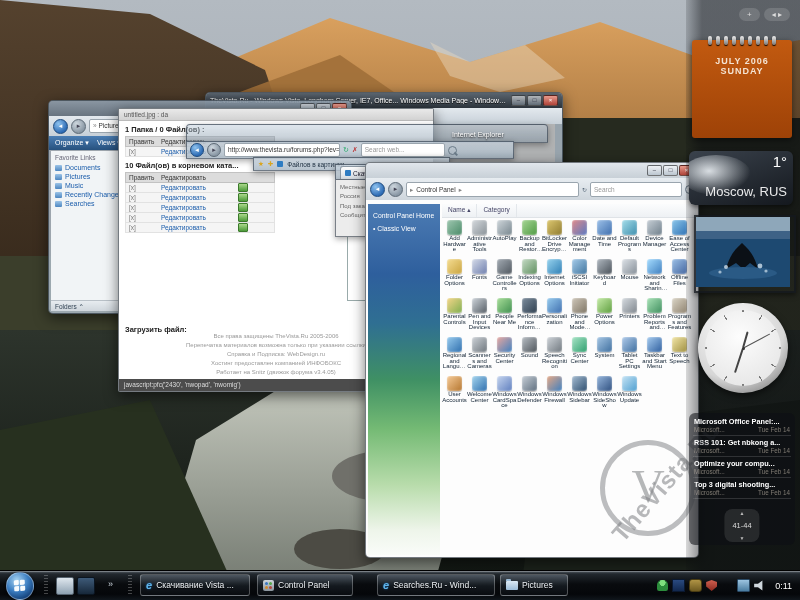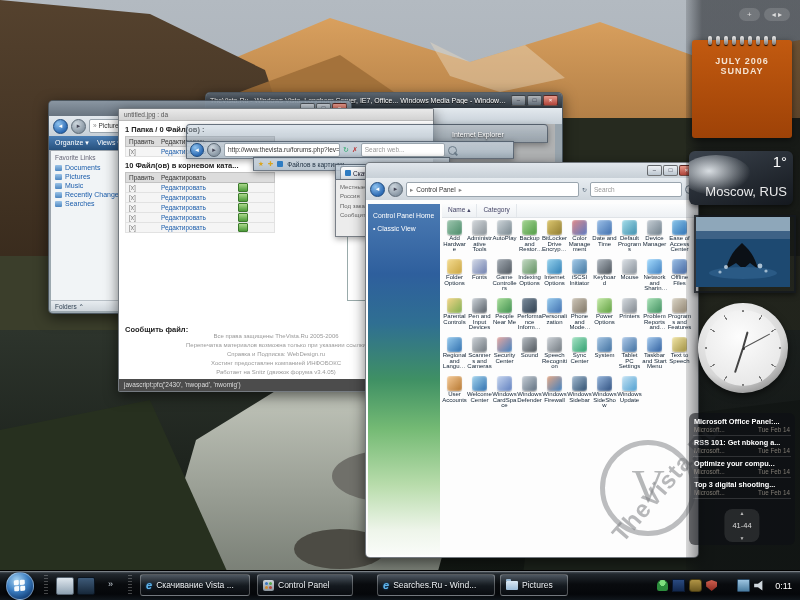--- a/index.html
+++ b/index.html
@@ -336,21 +336,21 @@
             <span class="fm-img-ic"></span>
           </div>
 
           <div class="fm-row">
             <span class="fm-chk">[x]</span>
             <span class="fm-edit">Редактировать</span>
             <span class="fm-img-ic"></span>
           </div>
         </div>
     </div>
-    <div class="abs" style="left:6px;top:216px;font-size:7.5px;font-weight:bold;color:#222;">Сообщить файл:</div>
+    <div class="abs" style="left:6px;top:216px;font-size:7.5px;font-weight:bold;color:#222;">Загрузить файл:</div>
     <div class="fset" style="left:228px;top:104px;width:80px;height:86px;">
       <span style="font-size:6px;color:#777;padding:2px;display:block;">□ ▪ ▪</span>
       <span class="cap">Имя файла</span>
     </div>
     <div class="fm-foot">
 
     <div>Все права защищены TheVista.Ru 2005-2006</div>
         <div>Перепечатка материалов возможна только при указании ссылки</div>
         <div>Справка и Подписка: WebDesign.ru</div>
         <div>Хостинг предоставлен компанией ИНФОБОКС</div>

